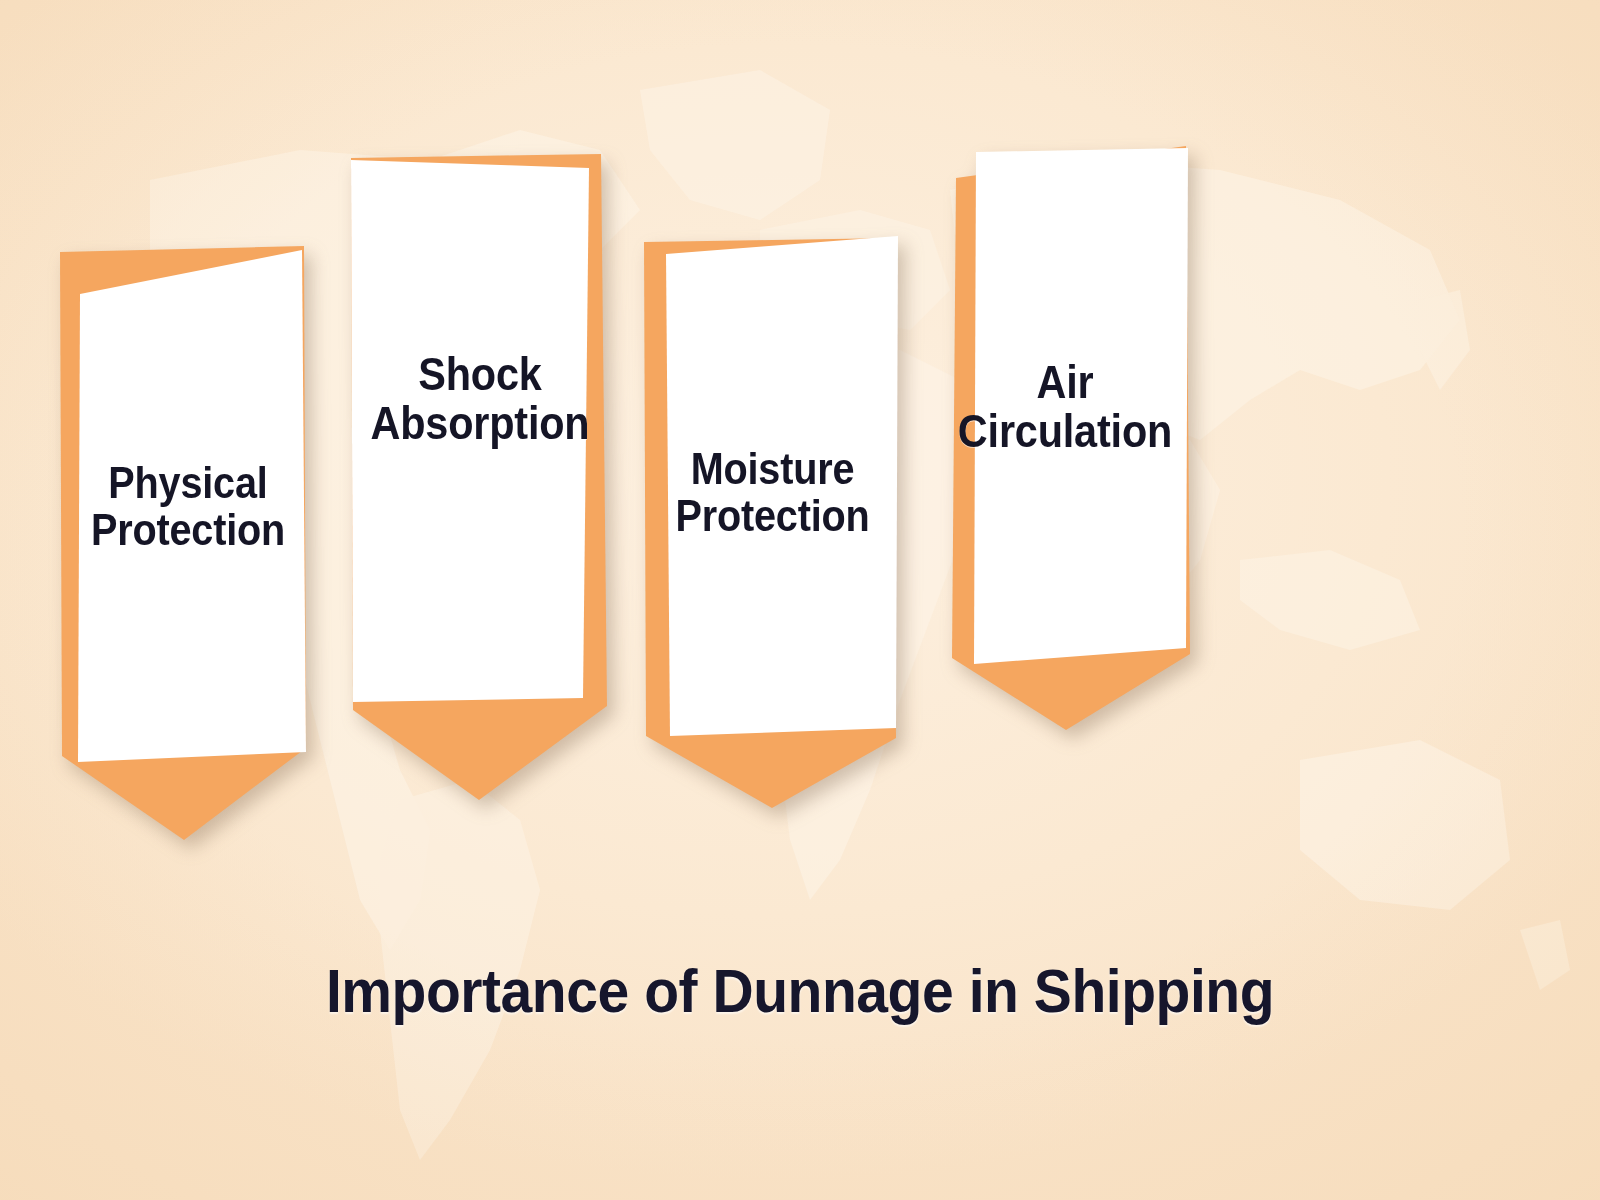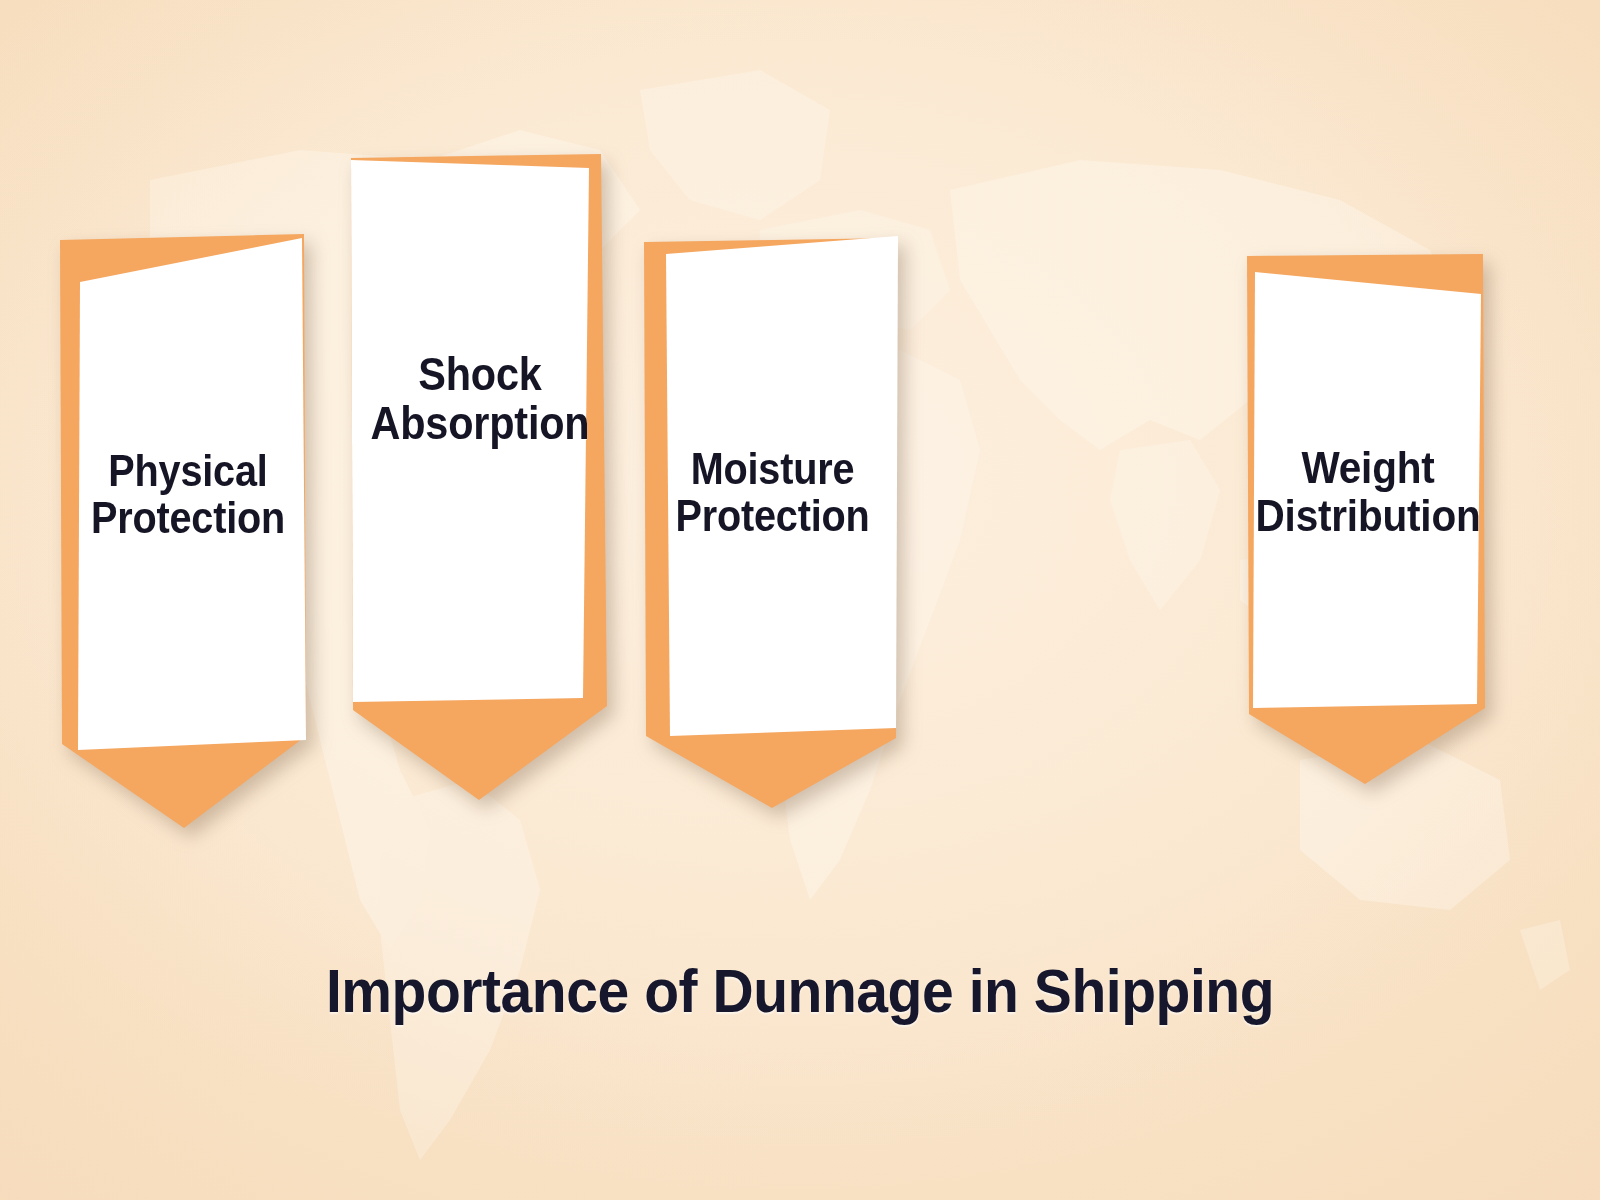--- a/index.html
+++ b/index.html
@@ -59,21 +59,21 @@
     font-weight: 700;
     line-height: 1.06;
     letter-spacing: -0.2px;
     transform: scaleX(0.90);
     text-shadow: 0 1px 0 rgba(255,255,255,.55);
     white-space: pre-line;
     pointer-events: none;
   }
 
   
-  #banner-1 { left: 58px;  top: 232px; width: 260px; height: 600px; }
+  #banner-1 { left: 58px;  top: 244px; width: 260px; height: 600px; }
   #banner-2 { left: 345px; top: 150px; width: 270px; height: 660px; }
   #banner-3 { left: 640px; top: 236px; width: 265px; height: 580px; }
   #banner-4 { left: 930px; top: 140px; width: 270px; height: 600px; }
   #banner-5 { left: 1243px;top: 252px; width: 250px; height: 540px; }
 
   #banner-1 .banner-label { top: 216px; font-size: 44px; }
   #banner-2 .banner-label { top: 200px; font-size: 46px; }
   #banner-3 .banner-label { top: 210px; font-size: 44px; }
   #banner-4 .banner-label { top: 218px; font-size: 46px; }
   #banner-5 .banner-label { top: 192px; font-size: 45px; }
@@ -160,25 +160,25 @@
 
   <div class="banner" id="banner-3">
     <svg viewBox="0 0 265 580" width="265" height="580">
       <polygon points="4,6 254,2 256,502 132,572 6,500" fill="#f5a65f"></polygon>
       <polygon points="26,18 258,0 256,492 30,500" fill="#ffffff"></polygon>
     </svg>
     <div class="banner-label">Moisture
 Protection</div>
   </div>
 
+  <div class="banner" id="banner-4">
+    <svg viewBox="0 0 270 600" width="270" height="600">
+      <polygon points="26,38 256,6 260,514 136,590 22,518" fill="#f5a65f"></polygon>
+      <polygon points="46,12 258,8 256,508 44,524" fill="#ffffff"></polygon>
+    </svg>
+    <div class="banner-label">Air
+Circulation</div>
+  </div>
 
-  <div class="banner" id="banner-5">
-    <svg viewBox="0 0 250 540" width="250" height="540">
-      <polygon points="4,4 240,2 242,456 122,532 6,462" fill="#f5a65f"></polygon>
-      <polygon points="12,20 238,42 234,452 10,456" fill="#ffffff"></polygon>
-    </svg>
-    <div class="banner-label">Weight
-Distribution</div>
-  </div>
 
   <div id="caption">Importance of Dunnage in Shipping</div>
 
 </div>
 
 </body></html>

